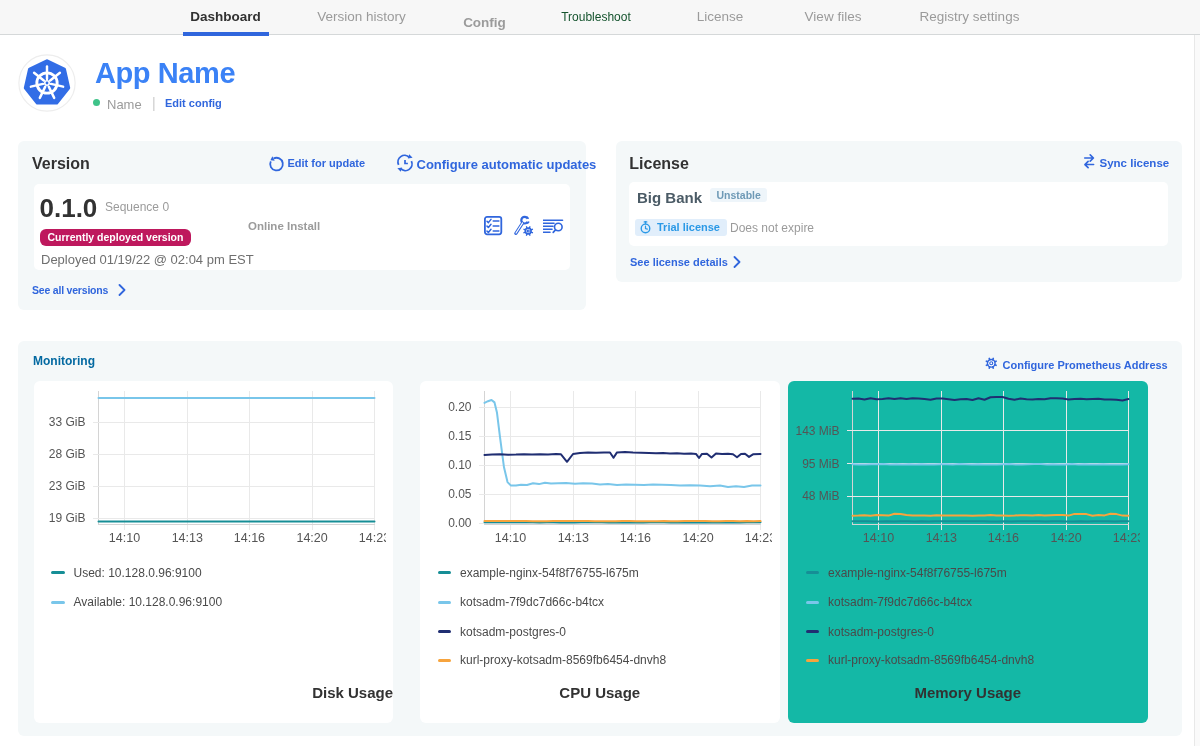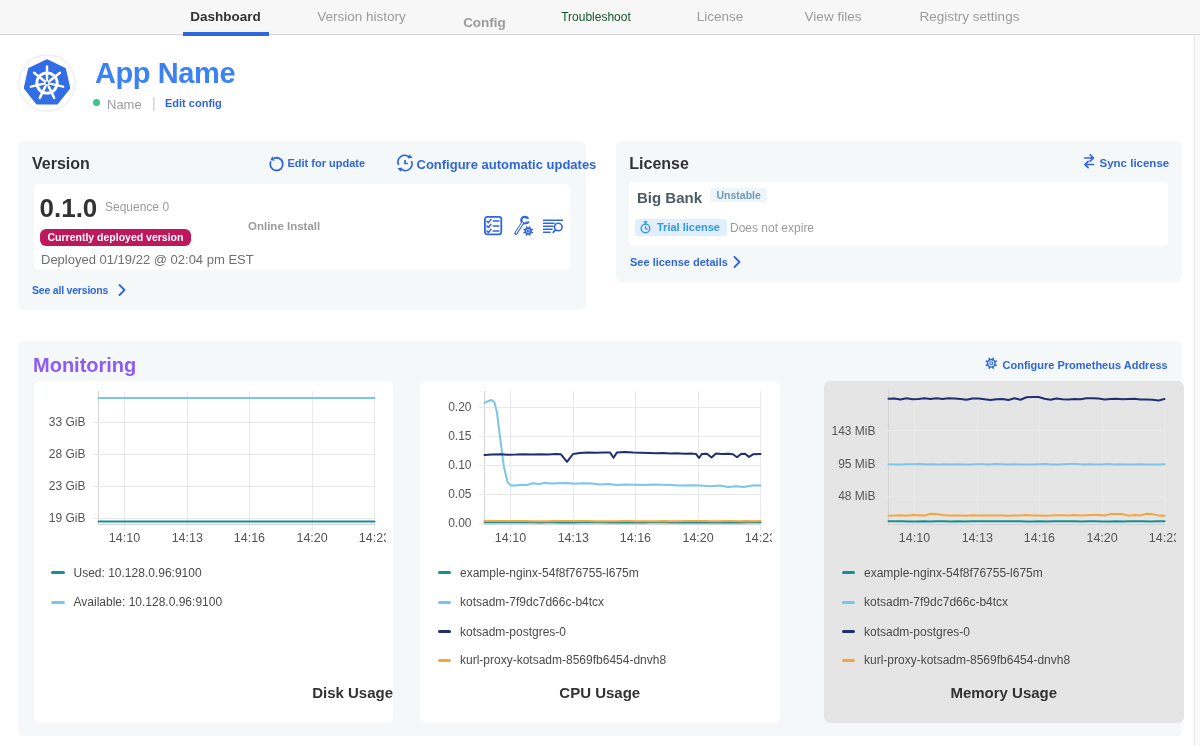--- a/index.html
+++ b/index.html
@@ -118,21 +118,21 @@
         </svg>
     <div class="t" style="left:101px;top:38.5px;font-size:12px;color:#9b9b9b">Does not expire</div>
   </div>
   <div class="t" style="left:14.5px;top:114.6px;font-size:11px;font-weight:700;color:#3066dd">See license details</div>
   <svg style="position:absolute;left:117.5px;top:115px" width="8" height="12" viewBox="0 0 8 12">
         <path d="M1.5,1 L6.5,6 L1.5,11" fill="none" stroke="#3066dd" stroke-width="1.8" stroke-linecap="round" stroke-linejoin="round"></path>
       </svg>
 </div>
 
 <div style="position:absolute;left:18px;top:341px;width:1164px;height:395px;background:#f4f8f9;border-radius:6px"></div>
-<div class="t" style="left:33px;top:354.2px;font-size:20px;font-weight:700;color:#8b5cf6">Monitoring</div>
+<div class="t" style="left:33px;top:354.2px;font-size:12px;font-weight:700;color:#0369a1">Monitoring</div>
 <svg style="position:absolute;left:984.5px;top:357px" width="12.5" height="12.5" viewBox="0 0 16 16">
       <circle cx="8" cy="8" r="4.9" fill="#fff" stroke="#3066dd" stroke-width="1.8"></circle>
       <line x1="12.5" y1="9.9" x2="14.2" y2="10.6" stroke="#3066dd" stroke-width="2.1" stroke-linecap="round"></line>
       <line x1="9.9" y1="12.5" x2="10.6" y2="14.2" stroke="#3066dd" stroke-width="2.1" stroke-linecap="round"></line>
       <line x1="6.1" y1="12.5" x2="5.4" y2="14.2" stroke="#3066dd" stroke-width="2.1" stroke-linecap="round"></line>
       <line x1="3.5" y1="9.9" x2="1.8" y2="10.6" stroke="#3066dd" stroke-width="2.1" stroke-linecap="round"></line>
       <line x1="3.5" y1="6.1" x2="1.8" y2="5.4" stroke="#3066dd" stroke-width="2.1" stroke-linecap="round"></line>
       <line x1="6.1" y1="3.5" x2="5.4" y2="1.8" stroke="#3066dd" stroke-width="2.1" stroke-linecap="round"></line>
       <line x1="9.9" y1="3.5" x2="10.6" y2="1.8" stroke="#3066dd" stroke-width="2.1" stroke-linecap="round"></line>
       <line x1="12.5" y1="6.1" x2="14.2" y2="5.4" stroke="#3066dd" stroke-width="2.1" stroke-linecap="round"></line>
@@ -202,21 +202,21 @@
       <div style="position:absolute;left:17.5px;top:190px;width:13.5px;height:3px;border-radius:1.5px;background:#168e96"></div>
       <div class="t" style="left:40px;top:185px;font-size:12px;color:#4a4a4a">example-nginx-54f8f76755-l675m</div>
       <div style="position:absolute;left:17.5px;top:220px;width:13.5px;height:3px;border-radius:1.5px;background:#79c6ea"></div>
       <div class="t" style="left:40px;top:214px;font-size:12px;color:#4a4a4a">kotsadm-7f9dc7d66c-b4tcx</div>
       <div style="position:absolute;left:17.5px;top:249px;width:13.5px;height:3px;border-radius:1.5px;background:#202e72"></div>
       <div class="t" style="left:40px;top:244px;font-size:12px;color:#4a4a4a">kotsadm-postgres-0</div>
       <div style="position:absolute;left:17.5px;top:278px;width:13.5px;height:3px;border-radius:1.5px;background:#f7a43d"></div>
       <div class="t" style="left:40px;top:272px;font-size:12px;color:#4a4a4a">kurl-proxy-kotsadm-8569fb6454-dnvh8</div>
       <div style="position:absolute;left:0;top:303px;width:100%;text-align:center;font-size:15px;font-weight:700;color:#323232">CPU Usage</div>
     </div>
-<div style="position:absolute;left:824px;top:381px;width:359.5px;height:342px;background:#e5e5e5;border-radius:6px;">
+<div style="position:absolute;left:788px;top:381px;width:359.5px;height:342px;background:#14b8a6;border-radius:6px;">
       <svg width="352" height="166" viewBox="0 0 352 166" style="position:absolute;left:0;top:0" font-family="Liberation Sans, sans-serif">
         <line x1="90.5" y1="10" x2="90.5" y2="148.5" stroke="#e9e9e9" stroke-width="1" shape-rendering="crispEdges"></line>
         <line x1="153.3" y1="10" x2="153.3" y2="148.5" stroke="#e9e9e9" stroke-width="1" shape-rendering="crispEdges"></line>
         <line x1="215.4" y1="10" x2="215.4" y2="148.5" stroke="#e9e9e9" stroke-width="1" shape-rendering="crispEdges"></line>
         <line x1="278.1" y1="10" x2="278.1" y2="148.5" stroke="#e9e9e9" stroke-width="1" shape-rendering="crispEdges"></line>
         <line x1="340.5" y1="10" x2="340.5" y2="148.5" stroke="#e9e9e9" stroke-width="1" shape-rendering="crispEdges"></line>
         <line x1="64.5" y1="10" x2="64.5" y2="143.5" stroke="#d4d4d4" stroke-width="1" shape-rendering="crispEdges"></line>
         <line x1="58.5" y1="49.5" x2="340.5" y2="49.5" stroke="#e9e9e9" stroke-width="1" shape-rendering="crispEdges"></line>
         <text x="51.5" y="53.7" text-anchor="end" font-size="12" fill="#555555">143 MiB</text>
         <line x1="58.5" y1="82.3" x2="340.5" y2="82.3" stroke="#e9e9e9" stroke-width="1" shape-rendering="crispEdges"></line>

